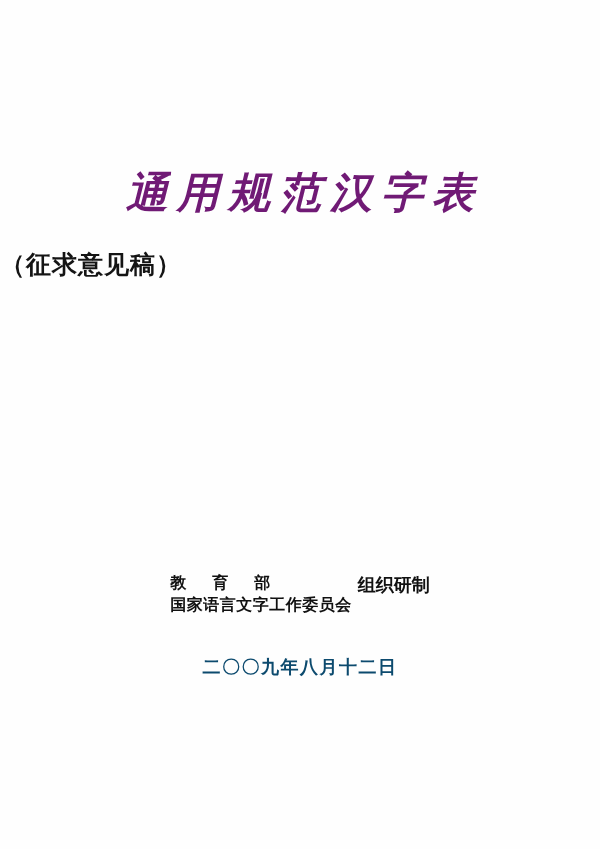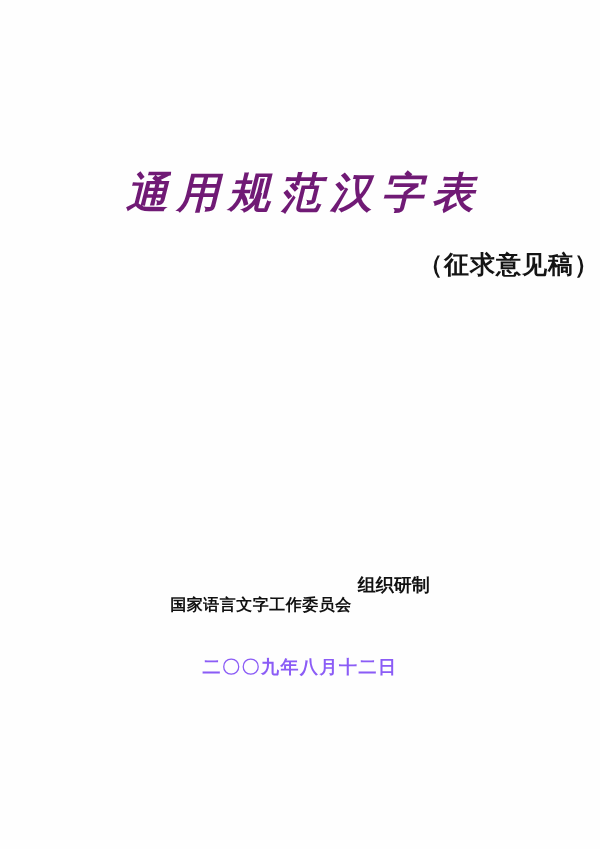--- a/index.html
+++ b/index.html
@@ -34,21 +34,21 @@
     letter-spacing: 9px;
     text-indent: 9px;
     color: #701a75;
     white-space: nowrap;
   }
   .subtitle {
     position: absolute;
     top: 248px;
     left: 0;
     width: 600px;
-    text-align: right;
+    text-align: left;
     font-family: "DejaVu Serif", serif;
     font-size: 25px;
     font-weight: bold;
     letter-spacing: 1px;
     color: #141414;
     white-space: nowrap;
   }
   .issuer-block {
     position: absolute;
     top: 572px;
@@ -94,37 +94,37 @@
   .date {
     position: absolute;
     top: 655px;
     left: 0;
     width: 600px;
     text-align: center;
     font-family: "DejaVu Sans", sans-serif;
     font-size: 18px;
     font-weight: bold;
     letter-spacing: 1.5px;
-    color: #8b5cf6;
+    color: #0c4a6e;
     white-space: nowrap;
   }
 </style>
 </head>
 <body>
 
 <div class="page">
 
   <div class="title">通用规范汉字表</div>
 
   <div class="subtitle">（征求意见稿）</div>
 
   <div class="issuer-block">
     <div class="issuer-row">
       <span class="issuer-lines">
-        <br>
+        <span class="issuer-line1">教育部</span><br>
         <span class="issuer-line2">国家语言文字工作委员会</span>
       </span><span class="issuer-suffix">组织研制</span>
     </div>
   </div>
 
   <div class="date">二〇〇九年八月十二日</div>
 
 </div>
 
 </body></html>

